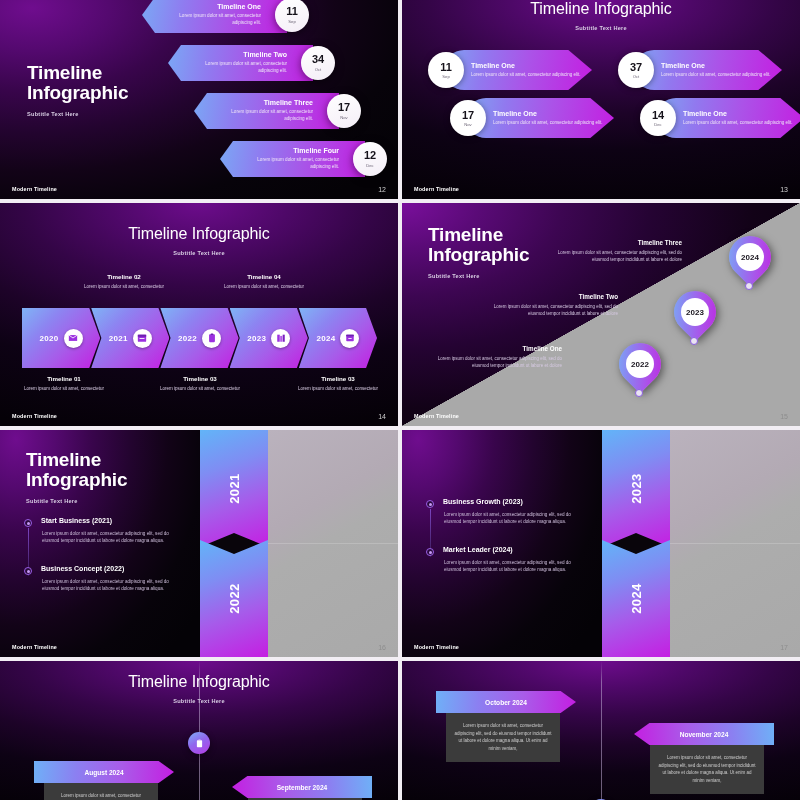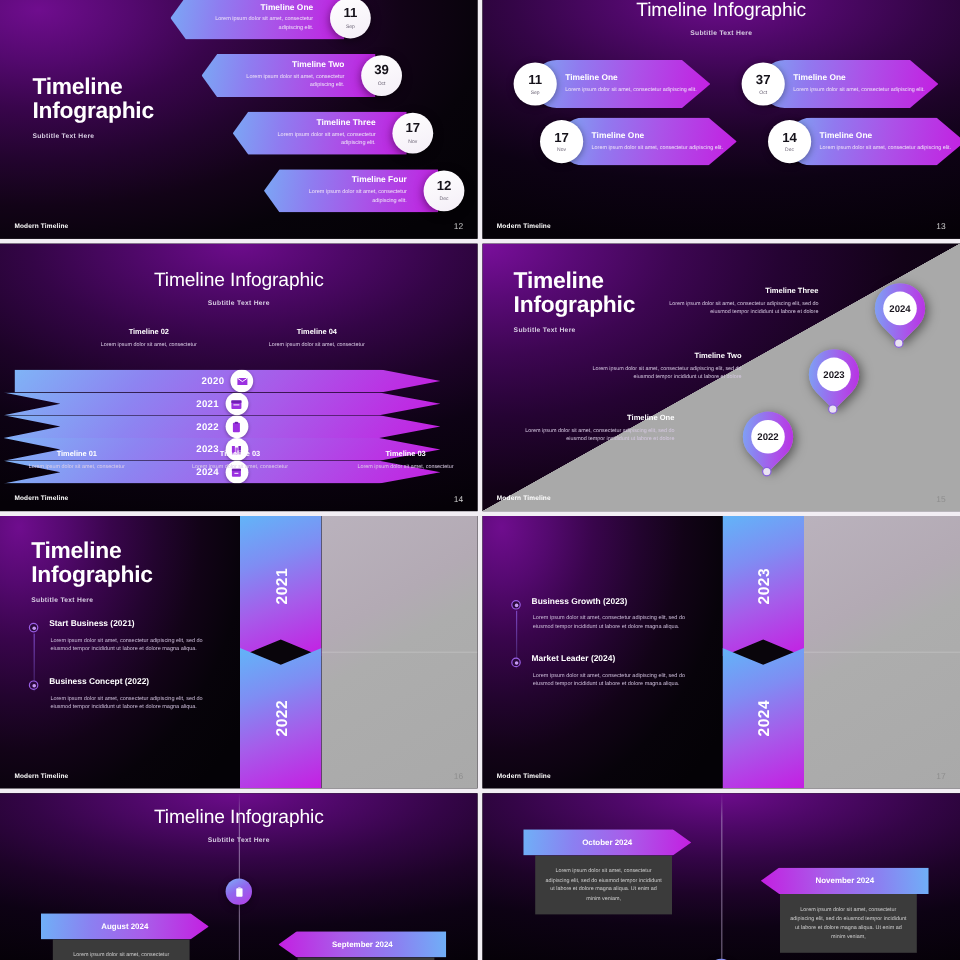--- a/index.html
+++ b/index.html
@@ -118,23 +118,22 @@
     background: #ffffff;
     display: flex; flex-direction: column; align-items: center; justify-content: center;
     z-index: 4; box-shadow: 0 1px 6px rgba(0,0,0,.4);
   }
   .pill-circle .d-num { font-size: 11px; font-weight: bold; color: #15121a; line-height: 1; }
   .pill-circle .d-mon { font-size: 4.2px; color: #6c6576; margin-top: 1px; }
 
   
   .s14-head { position: absolute; left: 0; right: 0; top: 22px; text-align: center; }
   .chev-track {
-    position: absolute; left: 12px; top: 105px; width: 355px; height: 60px;
+    position: absolute; left: 22px; top: 105px; width: 355px; height: 60px;
     display: flex;
-    flex-direction: column;
   }
   .chev {
     position: relative; flex: 1; height: 60px;
     display: flex; align-items: center; justify-content: center; gap: 5px;
     background: linear-gradient(135deg,#7fb4f6 0%, #8d84f1 30%, #a85ae9 62%, #c41ee1 100%);
     clip-path: polygon(0% 0%, 86% 0%, 100% 50%, 86% 100%, 0% 100%, 13% 50%);
     margin-left: -9px;
     filter: drop-shadow(-2px 0 2px rgba(0,0,0,.55));
   }
   .chev:first-child { margin-left: 0; clip-path: polygon(0% 0%, 86% 0%, 100% 50%, 86% 100%, 0% 100%); }
@@ -276,21 +275,21 @@
         <div class="d-mon">Sep</div>
       </div>
     </div>
 
     <div class="s12-row" style="left:168px; top:45px;">
       <div class="arrow-left" style="width:145px;">
         <div class="t-title">Timeline Two</div>
         <div class="t-desc">Lorem ipsum dolor sit amet, consectetur adipiscing elit.</div>
       </div>
       <div class="date-circle">
-        <div class="d-num">39</div>
+        <div class="d-num">34</div>
         <div class="d-mon">Oct</div>
       </div>
     </div>
 
     <div class="s12-row" style="left:194px; top:93px;">
       <div class="arrow-left" style="width:145px;">
         <div class="t-title">Timeline Three</div>
         <div class="t-desc">Lorem ipsum dolor sit amet, consectetur adipiscing elit.</div>
       </div>
       <div class="date-circle">

